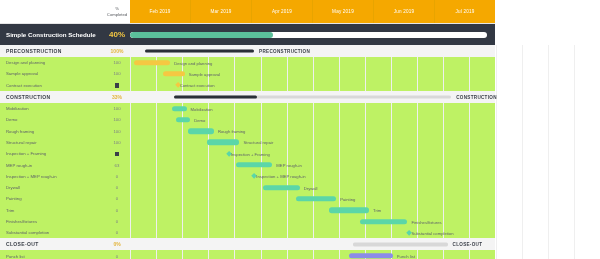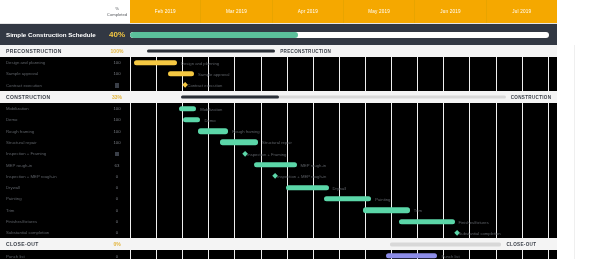--- a/index.html
+++ b/index.html
@@ -4,22 +4,22 @@
 <style>
   * { box-sizing: border-box; margin: 0; padding: 0; }
   html, body {
     width: 600px; height: 259px;
     background: #ffffff;
     font-family: "Liberation Sans", sans-serif;
     overflow: hidden;
   }
   .app {
     position: relative;
-    width: 557px; height: 259px;
-    background: #000000;
+    width: 495px; height: 259px;
+    background: #bef264;
   }
 
   
   .row {
     position: relative;
     display: flex;
     align-items: center;
     height: 11.3px;
   }
 

